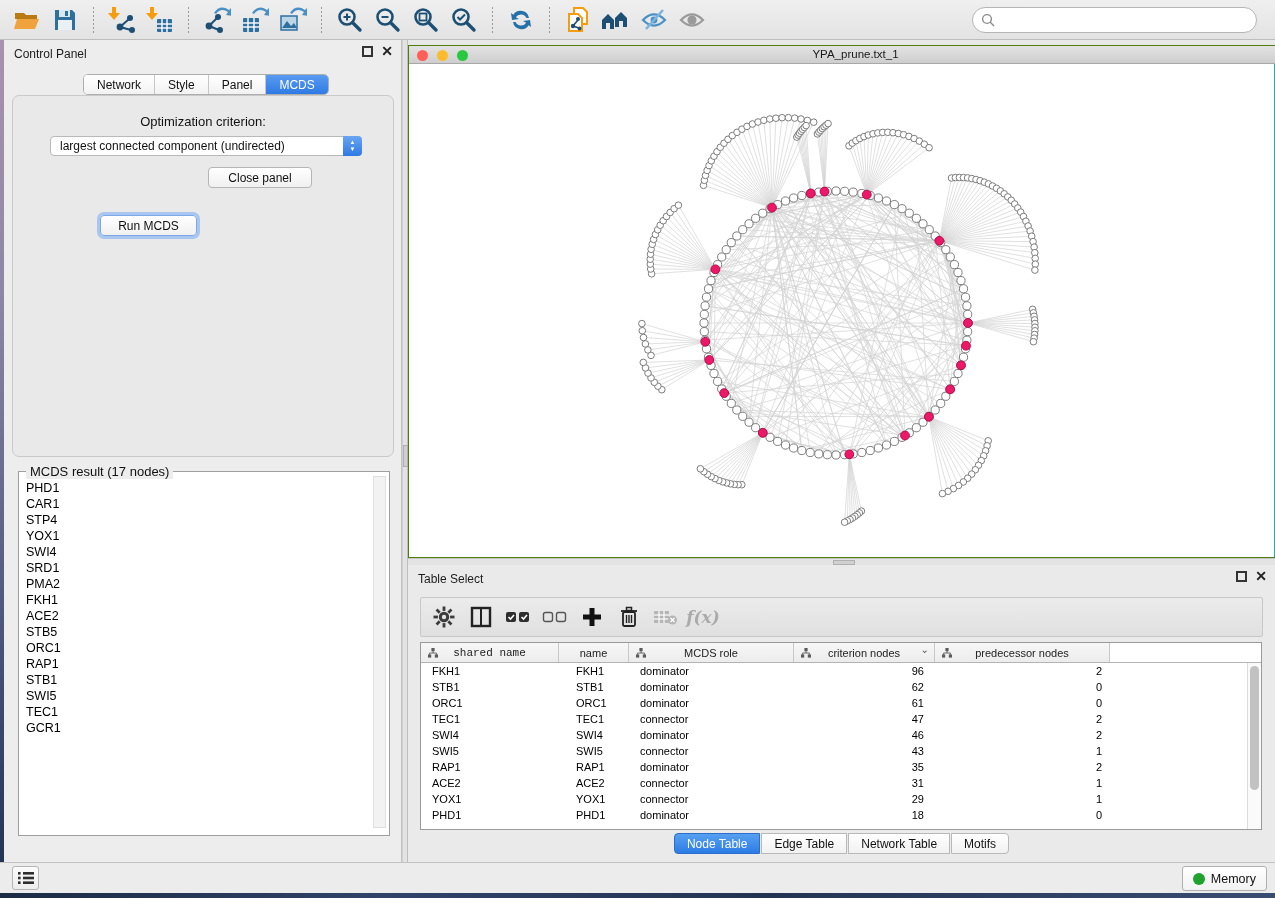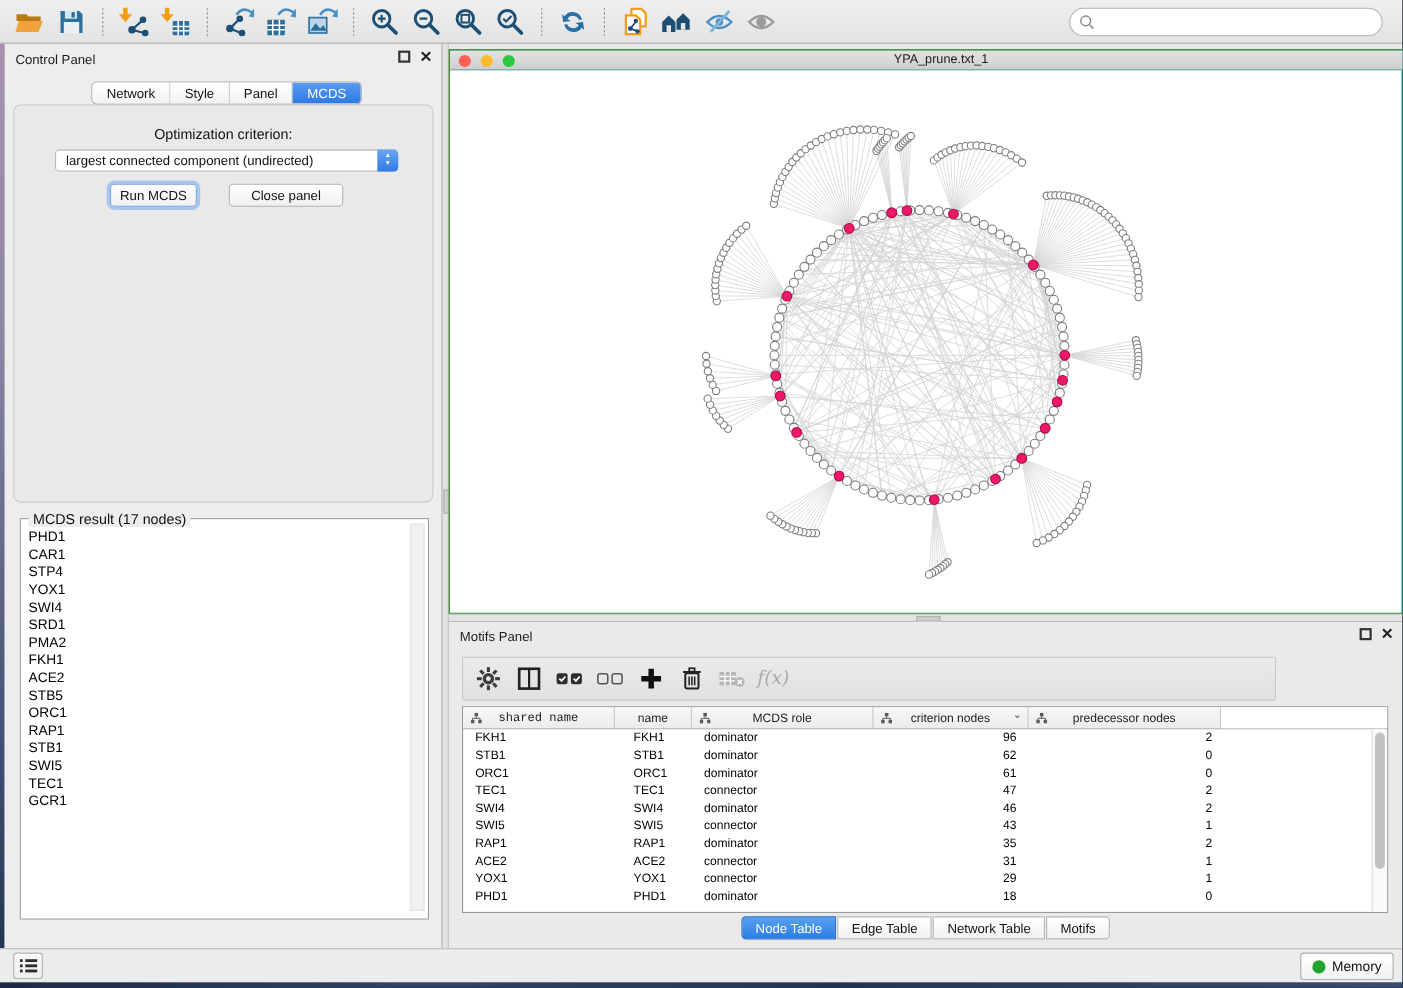--- a/index.html
+++ b/index.html
@@ -48,21 +48,21 @@
     font-size:13px; color:#111; }
   #criterion-select { position:absolute; left:37px; top:40px; width:312px; height:20px;
     background:#fff; border:1px solid #b9b9b9; border-radius:4px; display:flex; align-items:center; }
   #criterion-select .val { font-size:12px; color:#111; padding-left:9px; flex:1 1 auto; white-space:nowrap; }
   #criterion-select .stepper { width:19px; height:20px; margin-right:-1px; border-radius:0 4px 4px 0;
     background:linear-gradient(#6aa5f2,#2e7ae4); color:#fff; font-size:6px; line-height:7px;
     display:flex; flex-direction:column; align-items:center; justify-content:center; }
   .cp-btn { position:absolute; top:71px; height:21px; background:linear-gradient(#ffffff,#f0f0f0);
     border:1px solid #b5b5b5; border-radius:4px; font-size:12px; color:#111;
     display:flex; align-items:center; justify-content:center; }
-  #run-btn { left:87px; width:79px; box-shadow:0 0 0 3px rgba(125,175,245,.6); border-color:#7aa8e8; }
+  #run-btn { left:87px; width:97px; box-shadow:0 0 0 3px rgba(125,175,245,.6); border-color:#7aa8e8;margin-top:48px; }
   #closepanel-btn { left:195px; width:104px; }
 
   #mcds-fieldset { position:absolute; left:14px; top:424px; width:372px; height:372px; }
   #mcds-fieldset .box { position:absolute; left:0; top:7px; width:372px; height:365px;
     border:1px solid #9f9f9f; background:#fff; }
   #mcds-legend { position:absolute; left:8px; top:0; background:#ededed; padding:0 4px;
     font-size:13px; color:#111; z-index:2; }
   #mcds-list { position:absolute; left:6px; top:16px; width:344px; height:348px; overflow:hidden; }
   .mcds-item { font-size:12.5px; color:#000; height:16px; line-height:16px; padding-left:2px; }
   #mcds-scroll { position:absolute; right:4px; top:12px; width:13px; height:352px;
@@ -81,23 +81,23 @@
     border:1px solid #4d7c0f; background:#14b8a6; }
   #net-titlebar { position:relative; height:18px; background:linear-gradient(#e3e3e3,#cecece);
     border-bottom:1px solid #a8a8a8; }
   #traffic { position:absolute; left:8px; top:4px; display:flex; gap:9px; }
   .light { width:11px; height:11px; border-radius:50%; }
   #net-title { position:absolute; left:0; width:100%; top:2px; text-align:center; font-size:11.5px; color:#1a1a1a; }
   #net-canvas { position:absolute; left:0; top:18px; width:865px; height:493px; background:#fff; }
 
   
   #table-panel { position:absolute; left:408px; top:565px; width:867px; height:297px; background:#eaeaea; }
-  #tp-toolbar { position:absolute; left:12px; top:32px; width:740px; height:40px;
+  #tp-toolbar { position:absolute; left:12px; top:32px; width:843px; height:40px;
     background:linear-gradient(#ebebeb,#e0e0e0); border:1px solid #c8c8c8; border-radius:2px;
-    display:flex; align-items:center; padding-left:8px; gap:7px; }
+    display:flex; align-items:center; padding-left:8px; gap:7px;font-weight:bold; }
   .tpt-btn { width:30px; height:30px; display:flex; align-items:center; justify-content:center; }
   .fx-label { font-family:"DejaVu Serif", serif; font-style:italic; font-size:17px; color:#aaa; }
 
   #table-box { position:absolute; left:12px; top:77px; width:842px; height:188px;
     border:1px solid #9a9a9a; background:#fff; }
   #table-header { display:flex; height:20px; background:linear-gradient(#f7f7f7,#ececec);
     border-bottom:1px solid #b4b4b4; }
   .th { position:relative; border-right:1px solid #c9c9c9; display:flex; align-items:center;
     justify-content:center; font-size:11px; color:#222; }
   .th .tree { position:absolute; left:7px; top:5px; }
@@ -1046,21 +1046,21 @@
         </svg>
     </div>
   </div>
 
   <div id="h-splitter">
       <div id="h-grip"></div>
     </div>
 
   <div id="table-panel">
     <div class="panel-titlebar">
-      <span class="panel-title">Motifs Panel</span>
+      <span class="panel-title">Table Select</span>
       <span class="panel-btns">
         <span class="float-btn"></span>
         <span class="close-btn">✕</span>
       </span>
     </div>
     <div id="tp-toolbar">
       <div class="tpt-btn">
           <svg width="22" height="22" viewBox="0 0 22 22">
             <g fill="#3c3c3c">
               <circle cx="11" cy="11" r="5.2"></circle>

